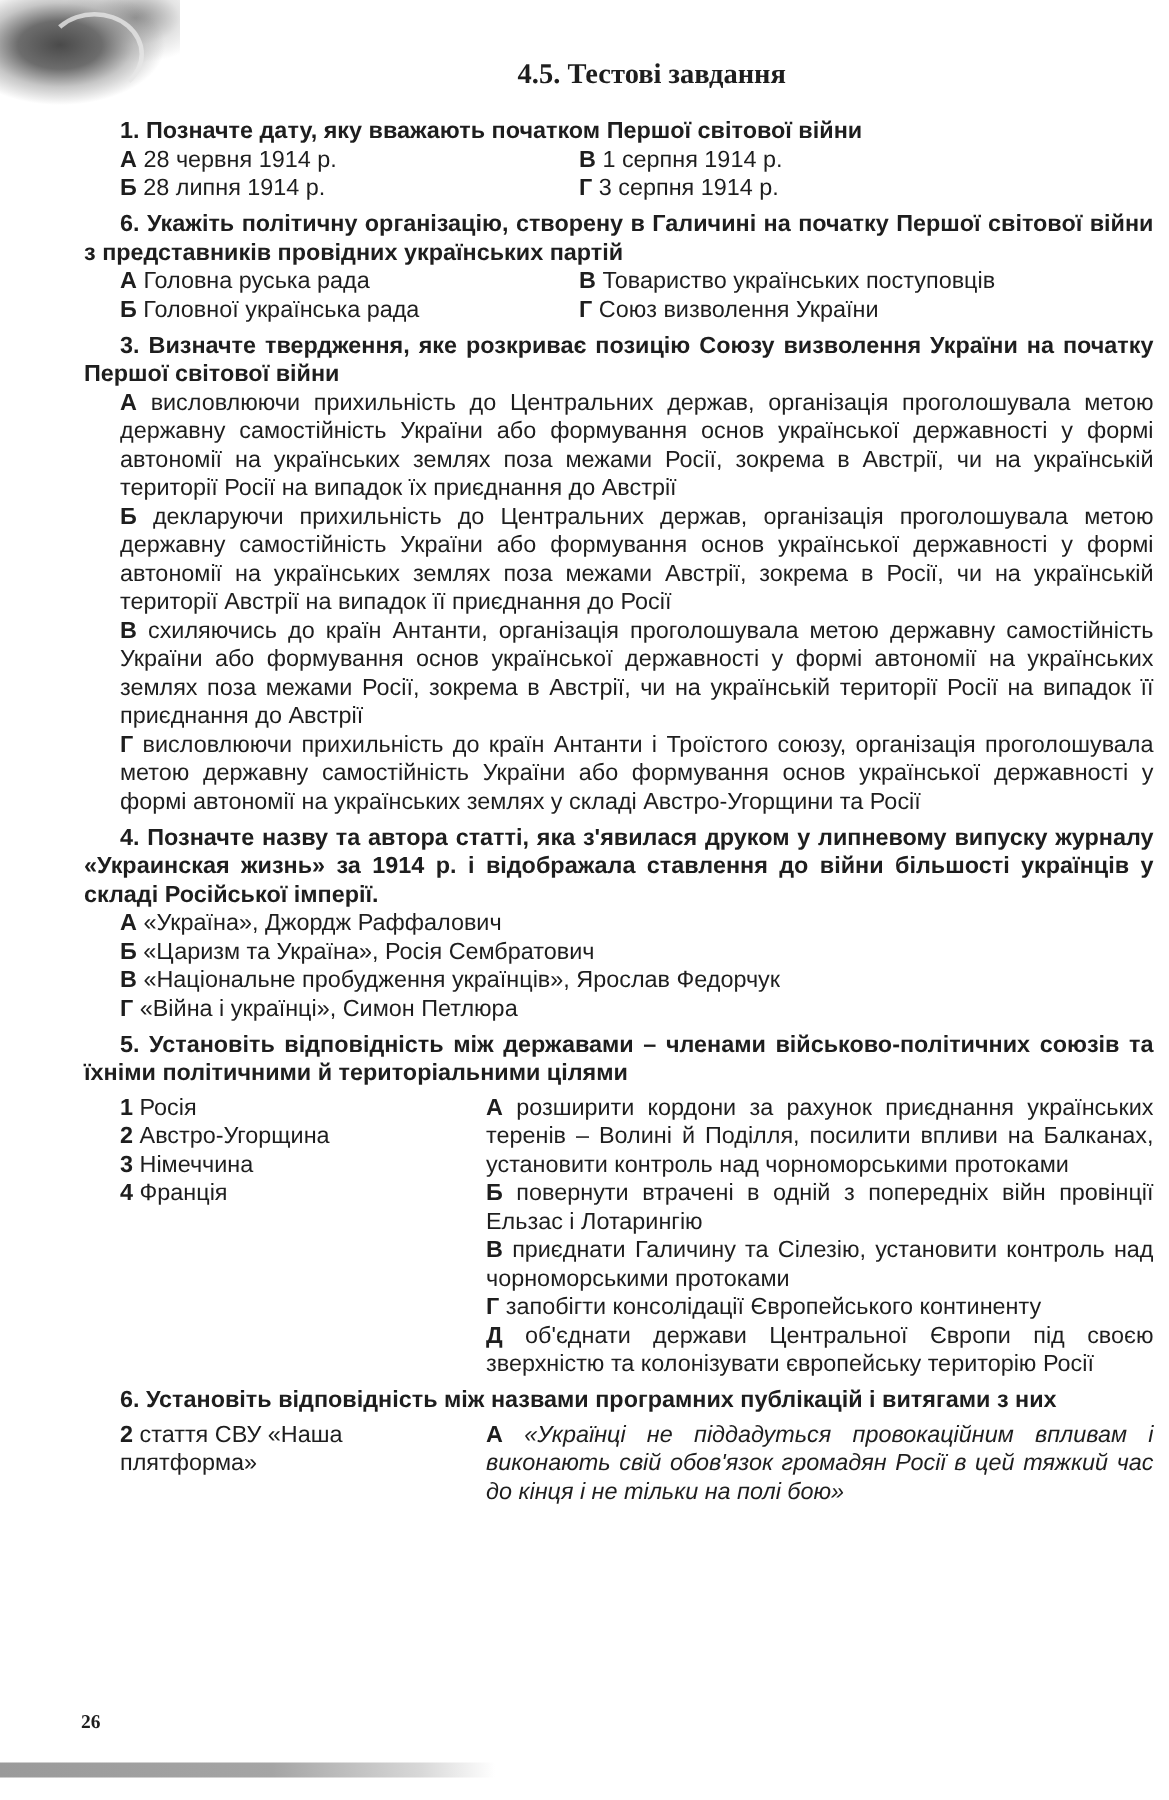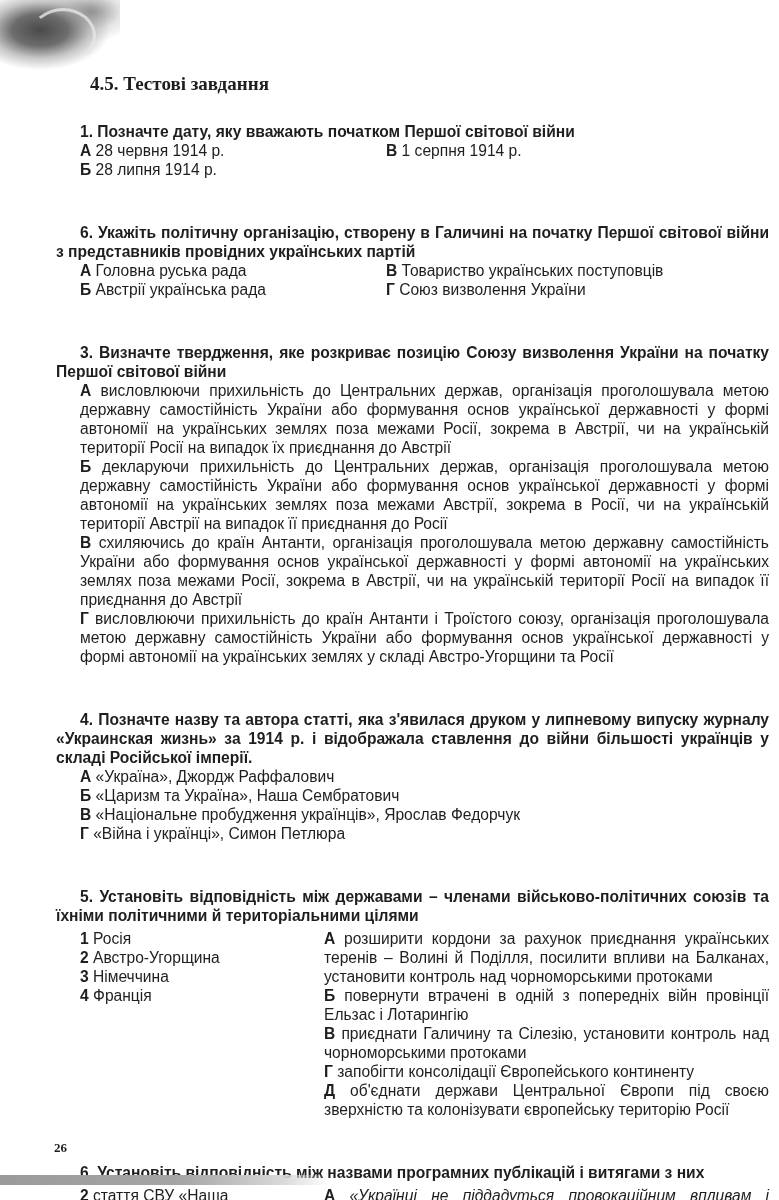--- a/index.html
+++ b/index.html
@@ -14,27 +14,26 @@
     background:
       radial-gradient(ellipse 70px 40px at 40px 30px, #4a4a4a 0%, #6d6d6d 40%, rgba(160,160,160,0.6) 70%, rgba(255,255,255,0) 100%),
       radial-gradient(ellipse 50px 30px at 90px 12px, #8a8a8a 0%, rgba(200,200,200,0.5) 60%, rgba(255,255,255,0) 100%);
   }
   .corner-art .arc {
     position: absolute; left: 30px; top: 8px; width: 60px; height: 50px;
     border: 3px solid rgba(230,230,230,0.8); border-radius: 50%;
     border-bottom-color: transparent; border-left-color: transparent;
   }
   .section-title {
-    position: absolute; left: 0; right: 0; top: 40px; 
+    position: absolute; left: 0; right: 0; top: 40px; text-align: center;
     font-family: "Liberation Serif", serif; font-weight: bold; font-size: 19px;
     padding-left: 90px;
-    margin-top: 34px;
   }
   .content { position: absolute; left: 56px; right: 10px; top: 78px; }
-  .q { margin-bottom: 5px; margin-top: 44px; }
+  .q { margin-bottom: 5px; }
   .q-title { font-weight: bold; text-indent: 24px; text-align: justify; }
   .opts { padding-left: 24px; }
   .grid2 { display: grid; grid-template-columns: 306px auto; padding-left: 24px; }
   .opt { text-align: justify; }
   .letter { font-weight: bold; }
   .match { display: grid; grid-template-columns: 244px 1fr; padding-left: 24px; margin-top: 4px; }
   .match .right .opt { text-align: justify; }
   .italic { font-style: italic; }
   .page-num {
     position: absolute; left: 54px; top: 1138px;
@@ -55,48 +54,49 @@
 <div class="section-title">4.5. Тестові завдання</div>
 
 <div class="content">
 
   <div class="q">
     <div class="q-title">1. Позначте дату, яку вважають початком Першої світової війни</div>
     <div class="grid2">
       <div class="opt"><span class="letter">А</span><span> 28 червня 1914 р.</span></div>
       <div class="opt"><span class="letter">В</span><span> 1 серпня 1914 р.</span></div>
       <div class="opt"><span class="letter">Б</span><span> 28 липня 1914 р.</span></div>
+      <div class="opt"><span class="letter">Г</span><span> 3 серпня 1914 р.</span></div>
     </div>
   </div>
 
   <div class="q">
     <div class="q-title">6. Укажіть політичну організацію, створену в Галичині на початку Першої світової війни з представників провідних українських партій</div>
     <div class="grid2">
       <div class="opt"><span class="letter">А</span><span> Головна руська рада</span></div>
       <div class="opt"><span class="letter">В</span><span> Товариство українських поступовців</span></div>
-      <div class="opt"><span class="letter">Б</span><span> Австрії українська рада</span></div>
+      <div class="opt"><span class="letter">Б</span><span> Головної українська рада</span></div>
       <div class="opt"><span class="letter">Г</span><span> Союз визволення України</span></div>
     </div>
   </div>
 
   <div class="q">
     <div class="q-title">3. Визначте твердження, яке розкриває позицію Союзу визволення України на початку Першої світової війни</div>
     <div class="opts">
       <div class="opt"><span class="letter">А</span><span> висловлюючи прихильність до Центральних держав, організація проголошувала метою державну самостійність України або формування основ української державності у формі автономії на українських землях поза межами Росії, зокрема в Австрії, чи на українській території Росії на випадок їх приєднання до Австрії</span></div>
       <div class="opt"><span class="letter">Б</span><span> декларуючи прихильність до Центральних держав, організація проголошувала метою державну самостійність України або формування основ української державності у формі автономії на українських землях поза межами Австрії, зокрема в Росії, чи на українській території Австрії на випадок її приєднання до Росії</span></div>
       <div class="opt"><span class="letter">В</span><span> схиляючись до країн Антанти, організація проголошувала метою державну самостійність України або формування основ української державності у формі автономії на українських землях поза межами Росії, зокрема в Австрії, чи на українській території Росії на випадок її приєднання до Австрії</span></div>
       <div class="opt"><span class="letter">Г</span><span> висловлюючи прихильність до країн Антанти і Троїстого союзу, організація проголошувала метою державну самостійність України або формування основ української державності у формі автономії на українських землях у складі Австро-Угорщини та Росії</span></div>
     </div>
   </div>
 
   <div class="q">
     <div class="q-title">4. Позначте назву та автора статті, яка з'явилася друком у липневому випуску журналу «Украинская жизнь» за 1914 р. і відображала ставлення до війни більшості українців у складі Російської імперії.</div>
     <div class="opts">
       <div class="opt"><span class="letter">А</span><span> «Україна», Джордж Раффалович</span></div>
-      <div class="opt"><span class="letter">Б</span><span> «Царизм та Україна», Наша Сембратович</span></div>
+      <div class="opt"><span class="letter">Б</span><span> «Царизм та Україна», Росія Сембратович</span></div>
       <div class="opt"><span class="letter">В</span><span> «Національне пробудження українців», Ярослав Федорчук</span></div>
       <div class="opt"><span class="letter">Г</span><span> «Війна і українці», Симон Петлюра</span></div>
     </div>
   </div>
 
   <div class="q">
     <div class="q-title">5. Установіть відповідність між державами – членами військово-політичних союзів та їхніми політичними й територіальними цілями</div>
     <div class="match">
       <div class="left">
         <div><span class="letter">1</span><span> Росія</span></div>

